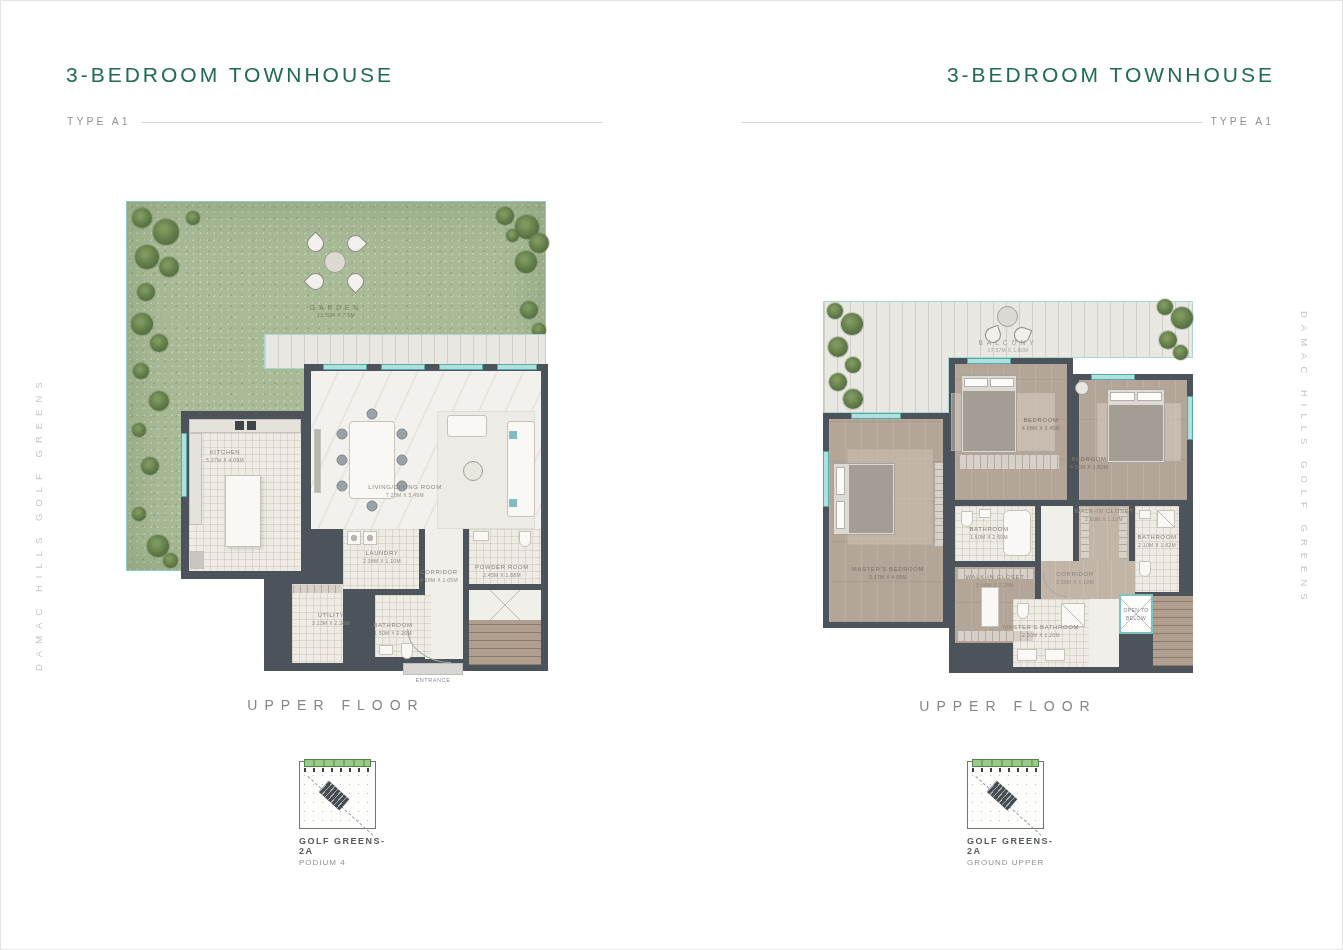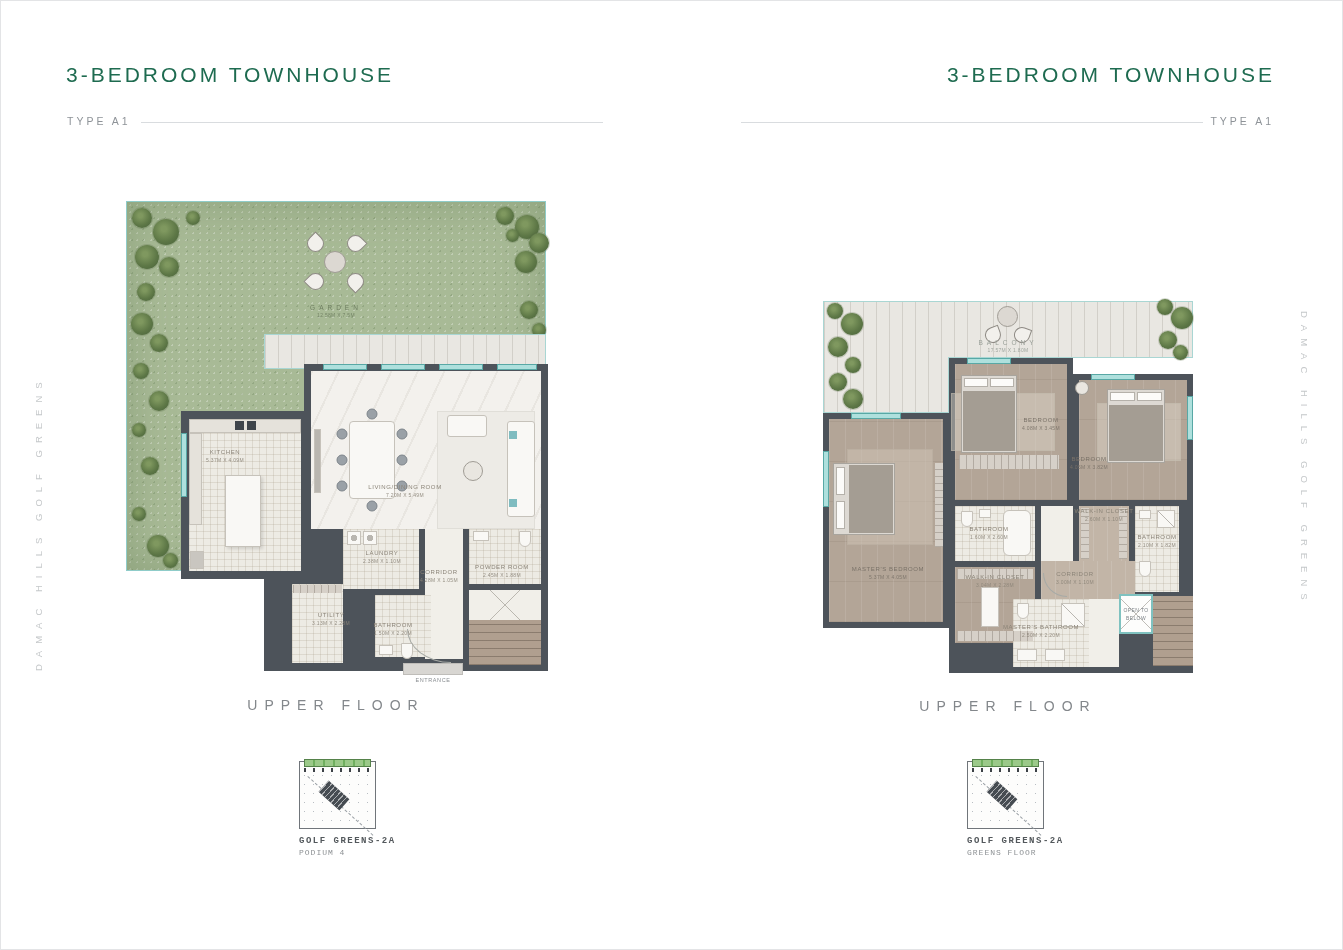--- a/index.html
+++ b/index.html
@@ -68,21 +68,21 @@
           text-align:center;color:#8b8478;line-height:1.45;white-space:nowrap;z-index:9;}
   .rlabel .nm{font-size:6px;letter-spacing:.6px;}
   .rlabel .dims{font-size:5px;letter-spacing:.3px;opacity:.9;}
   .rlabel.green{color:#6e7e60;}
   .rlabel.spread .nm{letter-spacing:4px;font-size:6.5px;}
   .ob-label{position:absolute;transform:translate(-50%,-50%);width:26px;text-align:center;color:#7d8388;
             font-size:5px;line-height:1.5;white-space:normal;z-index:9;letter-spacing:.4px;}
   .ent-label{position:absolute;transform:translateX(-50%);font-size:5.5px;color:#8a8e92;letter-spacing:.6px;z-index:9;}
 
   
-  .keyplan{position:absolute;width:100px;font-family:Liberation Mono, monospace;}
+  .keyplan{position:absolute;width:100px;}
   .kp-box{position:relative;width:77px;height:68px;border:1px solid #70757a;background:#fdfdfc;
           background-image:radial-gradient(#b9bec3 .8px,transparent .8px);background-size:9px 9px;}
   .kp-green{position:absolute;left:4px;right:4px;top:-3px;height:8px;
             background:repeating-linear-gradient(90deg,#9bc989 0 8px,#6faf5e 8px 10px);border:1px solid #55824a;}
   .kp-ticks{position:absolute;left:4px;right:4px;top:6px;height:4px;
             background:repeating-linear-gradient(90deg,#3c4146 0 2px,transparent 2px 9px);}
   .kp-diag{position:absolute;left:8px;top:14px;width:88px;border-top:1px dashed #9aa0a5;transform:rotate(42deg);transform-origin:0 0;}
   .kp-unit{position:absolute;left:20px;top:26px;width:28px;height:15px;background:#464c52;transform:rotate(42deg);
            background-image:repeating-linear-gradient(90deg,rgba(255,255,255,.55) 0 1px,transparent 1px 4px);}
   .kp-title{margin-top:7px;font-size:9px;font-weight:bold;letter-spacing:1.5px;color:#53585c;}
@@ -367,16 +367,16 @@
   <div class="floorcap" style="left:1007px;top:697px">UPPER FLOOR</div>
 
   <div class="keyplan" style="left:966px;top:760px">
     <div class="kp-box">
       <i class="kp-green"></i>
       <i class="kp-ticks"></i>
       <i class="kp-diag"></i>
       <i class="kp-unit"></i>
     </div>
     <div class="kp-title">GOLF GREENS-2A</div>
-    <div class="kp-sub">GREENS FLOOR</div>
+    <div class="kp-sub">GROUND UPPER</div>
   </div>
 
 </div>
 
 </body></html>

